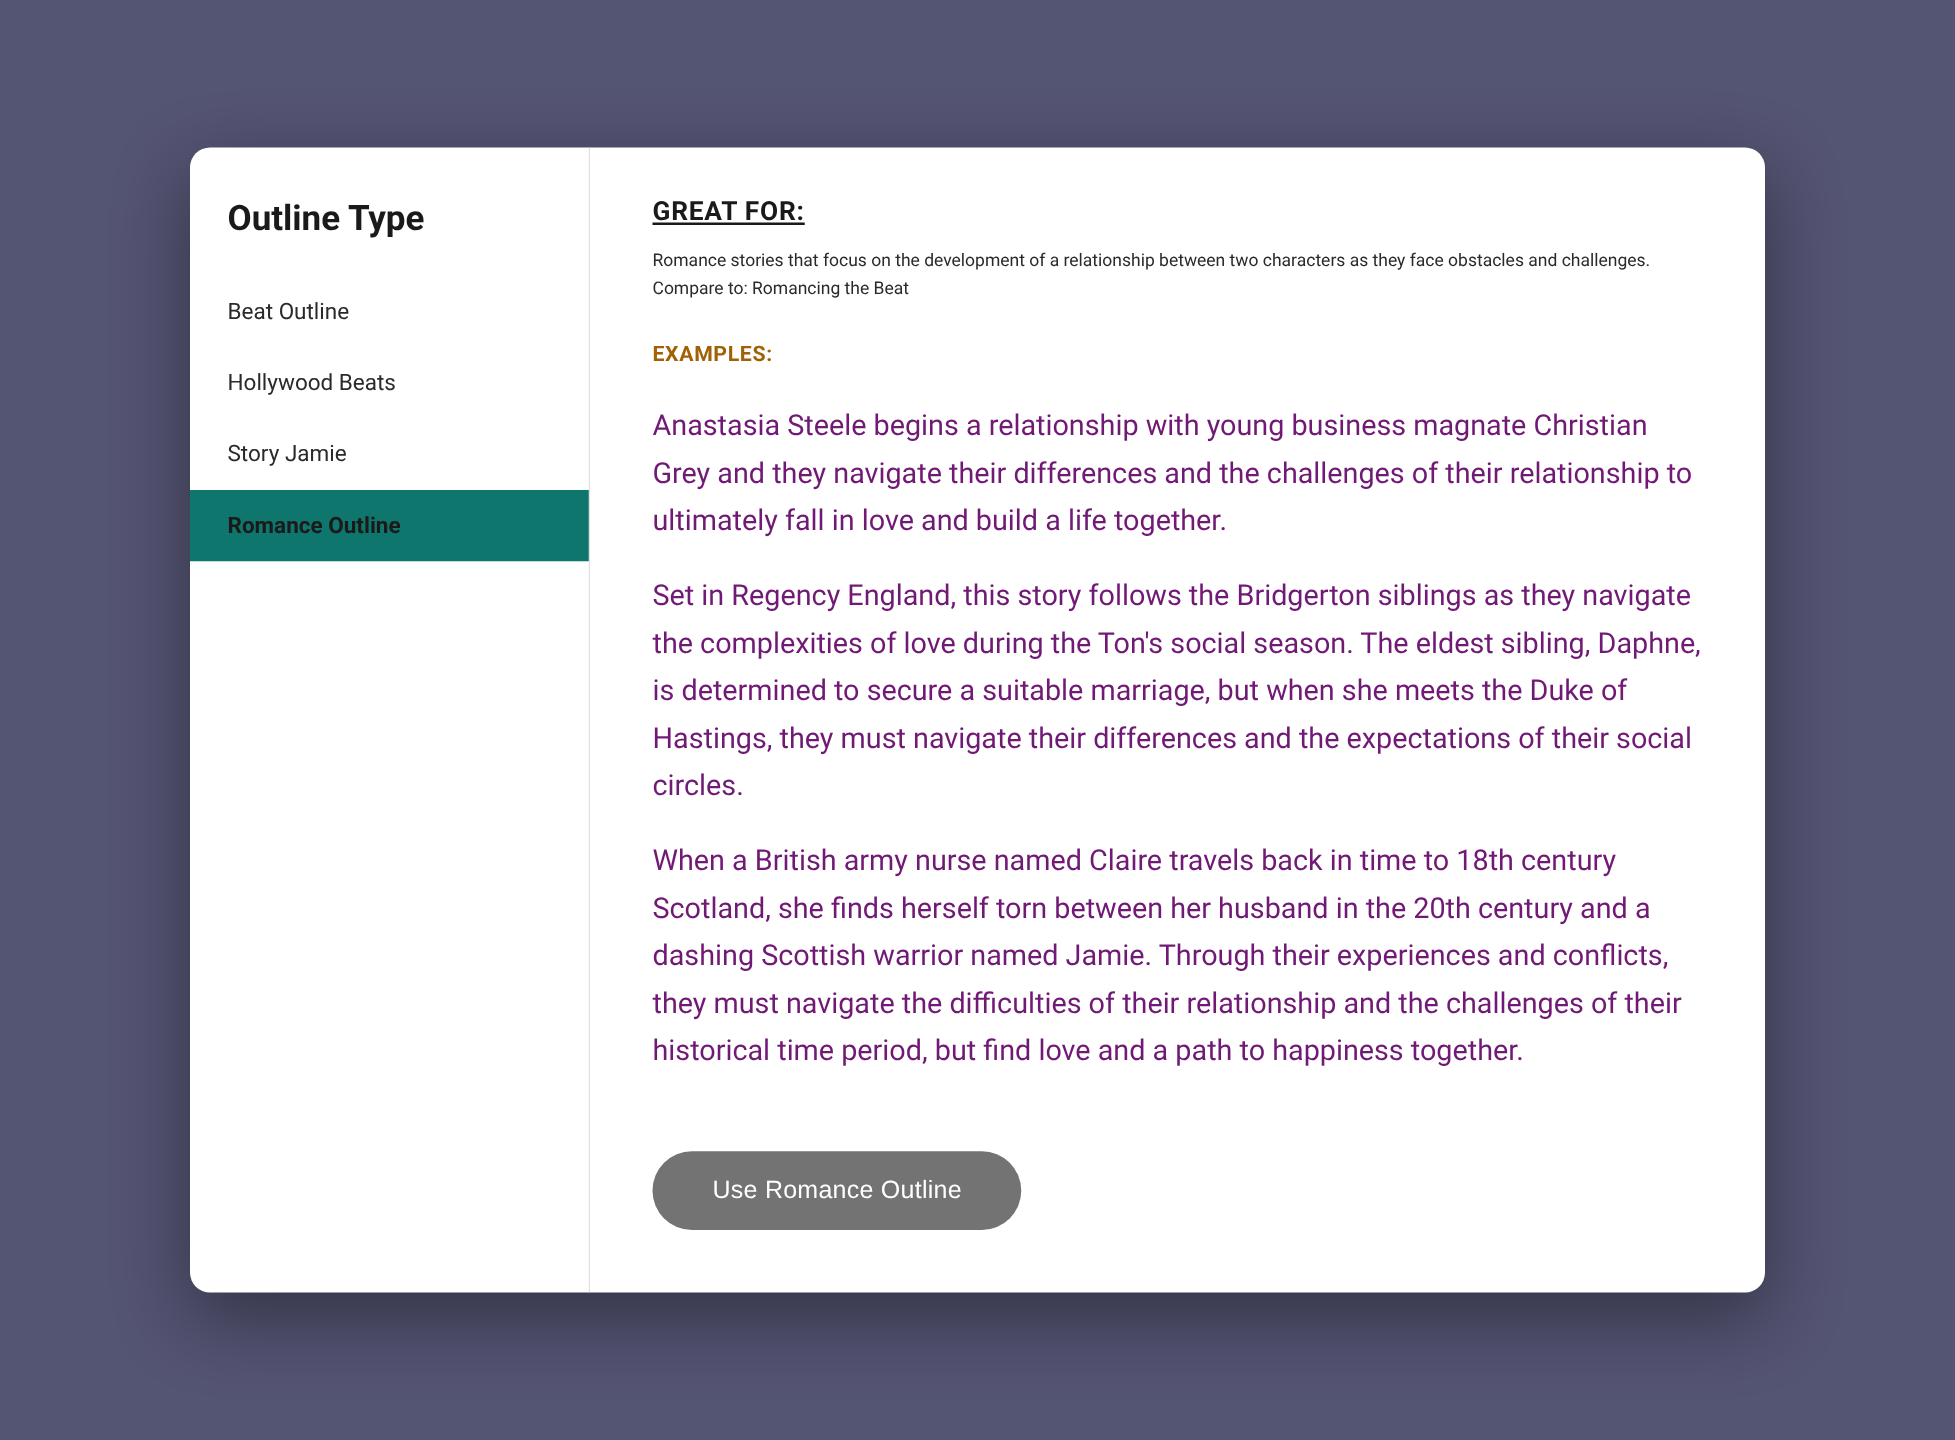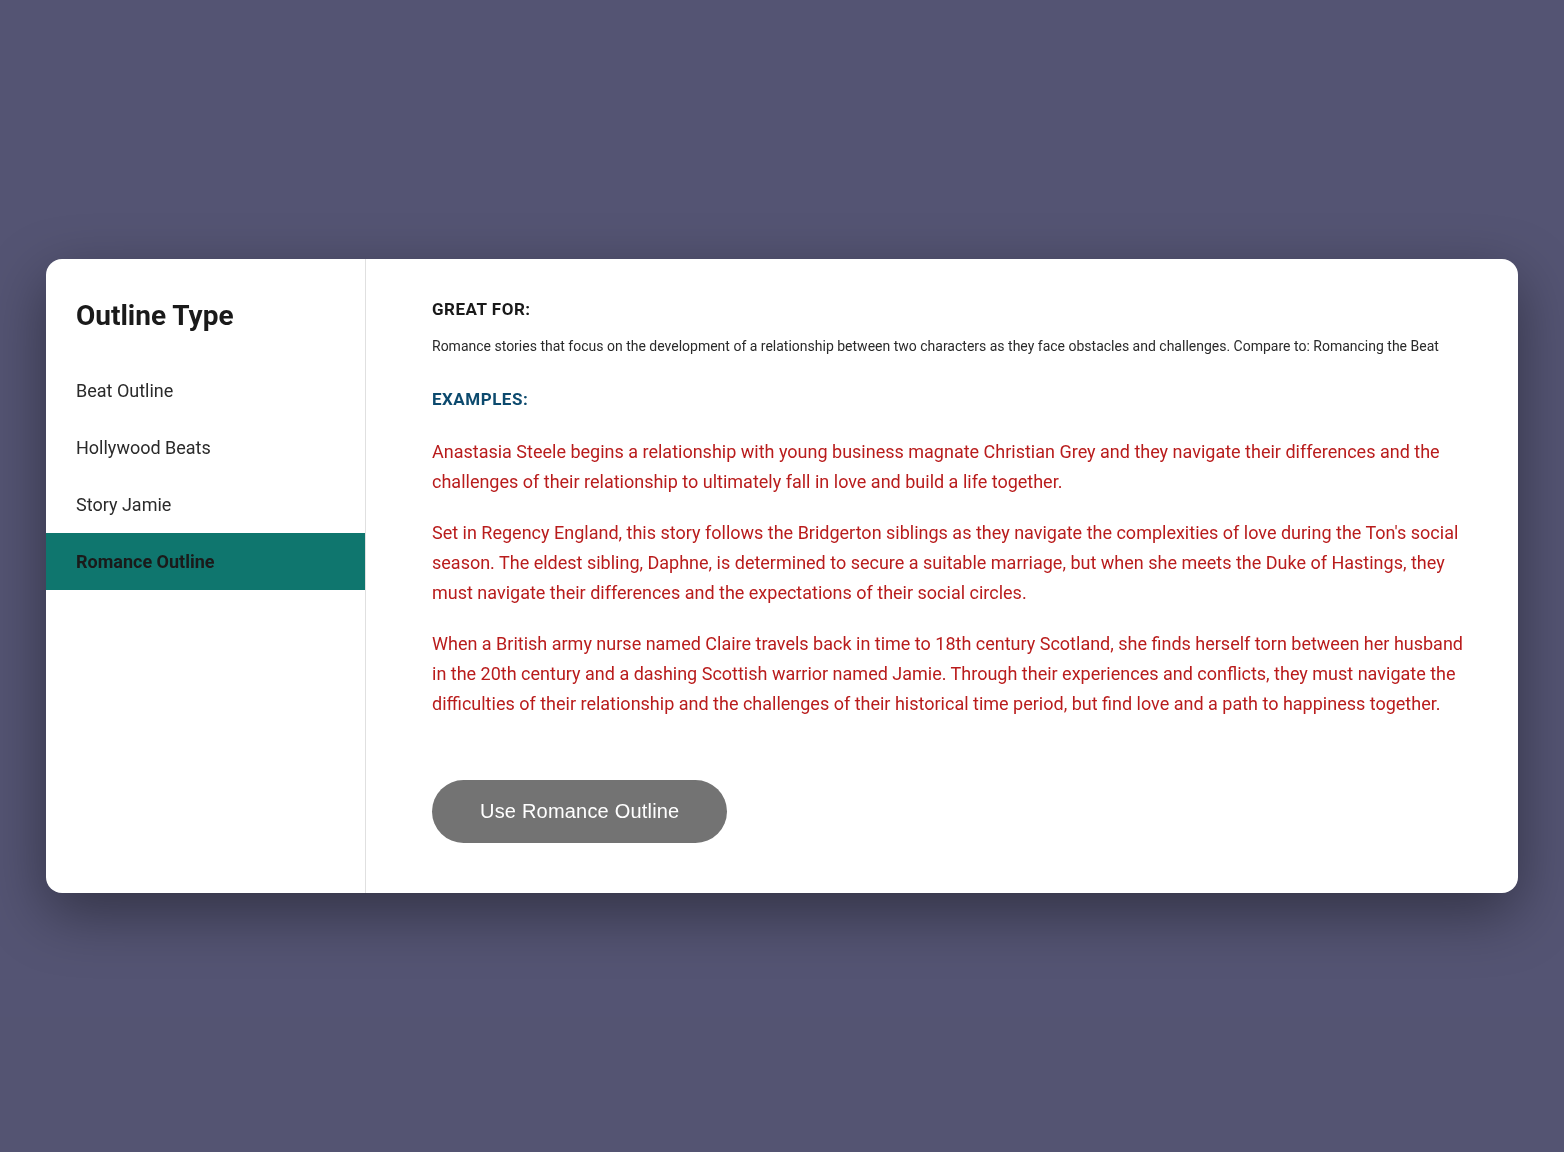--- a/index.html
+++ b/index.html
@@ -30,28 +30,27 @@
       position: absolute;
       inset: 0;
       display: flex;
       align-items: center;
       justify-content: center;
     }
 
     .modal {
       background: #ffffff;
       border-radius: 16px;
-      width: 1472px;
+      width: 1260px;
       max-height: 1000px;
       display: flex;
       flex-direction: row;
       overflow: hidden;
       box-shadow: 0 20px 60px rgba(0,0,0,0.4);
       position: relative;
-      gap: 16px;
     }
 
     
     .sidebar {
       width: 320px;
       min-width: 320px;
       padding: 40px 0;
       border-right: 1px solid #e0e0e0;
       display: flex;
       flex-direction: column;
@@ -87,45 +86,46 @@
     
     .main-content {
       flex: 1;
       padding: 40px 50px 50px 50px;
       overflow-y: auto;
       display: flex;
       flex-direction: column;
     }
 
     .section-label {
-      font-size: 17px;
+      font-size: 21px;
       font-weight: 700;
       color: #1a1a1a;
       letter-spacing: 0.03em;
       margin-bottom: 16px;
+      text-decoration: underline;
     }
 
     .great-for-text {
       font-size: 14px;
       color: #2a2a2a;
       line-height: 1.6;
       margin-bottom: 32px;
     }
 
     .examples-label {
       font-size: 17px;
       font-weight: 700;
-      color: #0c4a6e;
+      color: #a16207;
       letter-spacing: 0.03em;
       margin-bottom: 28px;
     }
 
     .example-text {
-      font-size: 18px;
-      color: #b91c1c;
+      font-size: 23px;
+      color: #701a75;
       line-height: 1.65;
       margin-bottom: 22px;
     }
 
     .spacer {
       flex: 1;
       min-height: 20px;
     }
 
     .action-button {

